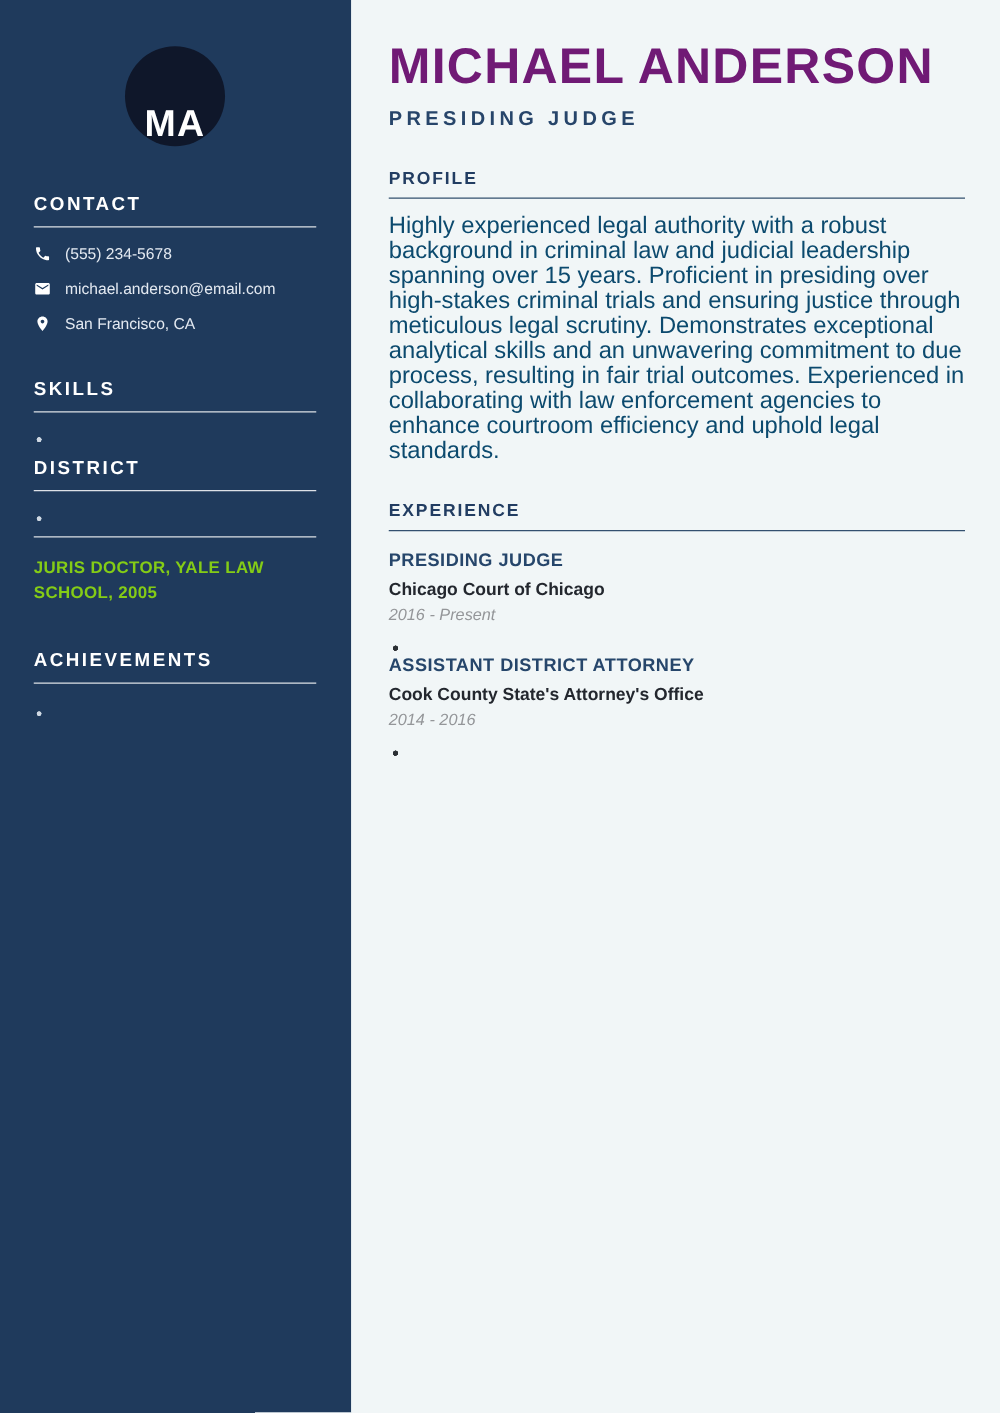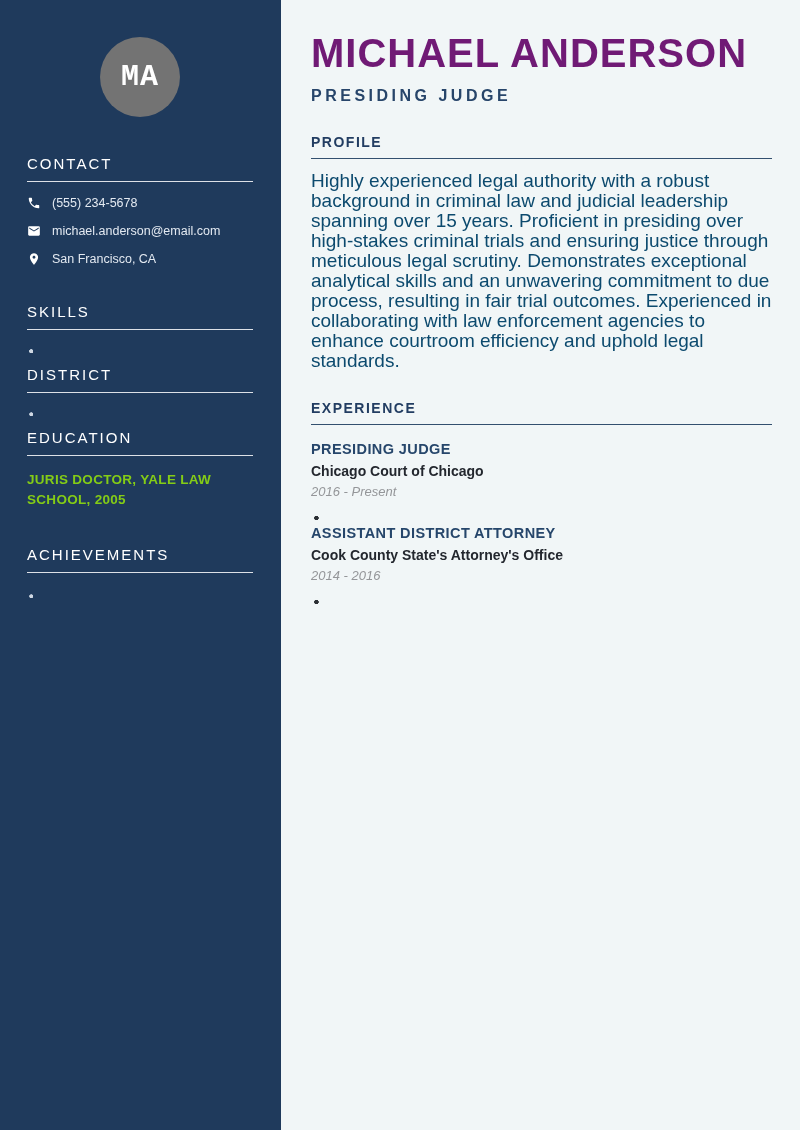--- a/index.html
+++ b/index.html
@@ -11,30 +11,30 @@
   .page { display:flex; width:800px; height:1130px; overflow:hidden; }
 
   
   .sidebar {
     width:281px; min-width:281px; height:100%;
     background:#1f3a5c; color:#e8edf4;
     padding:37px 28px 30px 27px;
   }
   .avatar {
     width:80px; height:80px; border-radius:50%;
-    background:#737373; margin:0 auto 20px auto;
-    display:flex; align-items:center; justify-content:center;font-family:Liberation Mono, monospace;
+    background:#0f172a; margin:0 auto 20px auto;
+    display:flex; align-items:flex-end; justify-content:center;
   }
   .avatar span {
     color:#ffffff; font-size:30px; font-weight:bold; letter-spacing:1px;
   }
   .side-sec { margin-top:36px; }
   .side-sec.first { margin-top:38px; }
   .side-head {
-    color:#ffffff; font-size:15px; font-weight:normal; letter-spacing:2px;
+    color:#ffffff; font-size:15px; font-weight:bold; letter-spacing:2px;
   }
   .side-rule {
     height:0; border-bottom:1.5px solid rgba(255,255,255,0.85);
     margin:9px 0 14px 0;
   }
   .contact-row {
     display:flex; align-items:flex-start; gap:11px;
     font-size:12.5px; color:#e3e9f1; margin-bottom:13px; line-height:15px;
   }
   .cicon { width:14px; height:14px; flex:0 0 14px; margin-top:0; }
@@ -162,21 +162,20 @@
       <h2 class="side-head">DISTRICT</h2>
       <div class="side-rule"></div>
       <ul class="side-list">
           <li></li>
           <li></li>
           <li></li>
         </ul>
     </section>
 
     <section class="side-sec">
-      <h2 class="side-head">EDUCATION</h2>
       <div class="side-rule"></div>
       <div class="edu-degree">JURIS DOCTOR, YALE LAW SCHOOL, 2005</div>
     </section>
 
     <section class="side-sec">
       <h2 class="side-head">ACHIEVEMENTS</h2>
       <div class="side-rule"></div>
       <ul class="ach-list">
           <li></li>
           <li></li>

